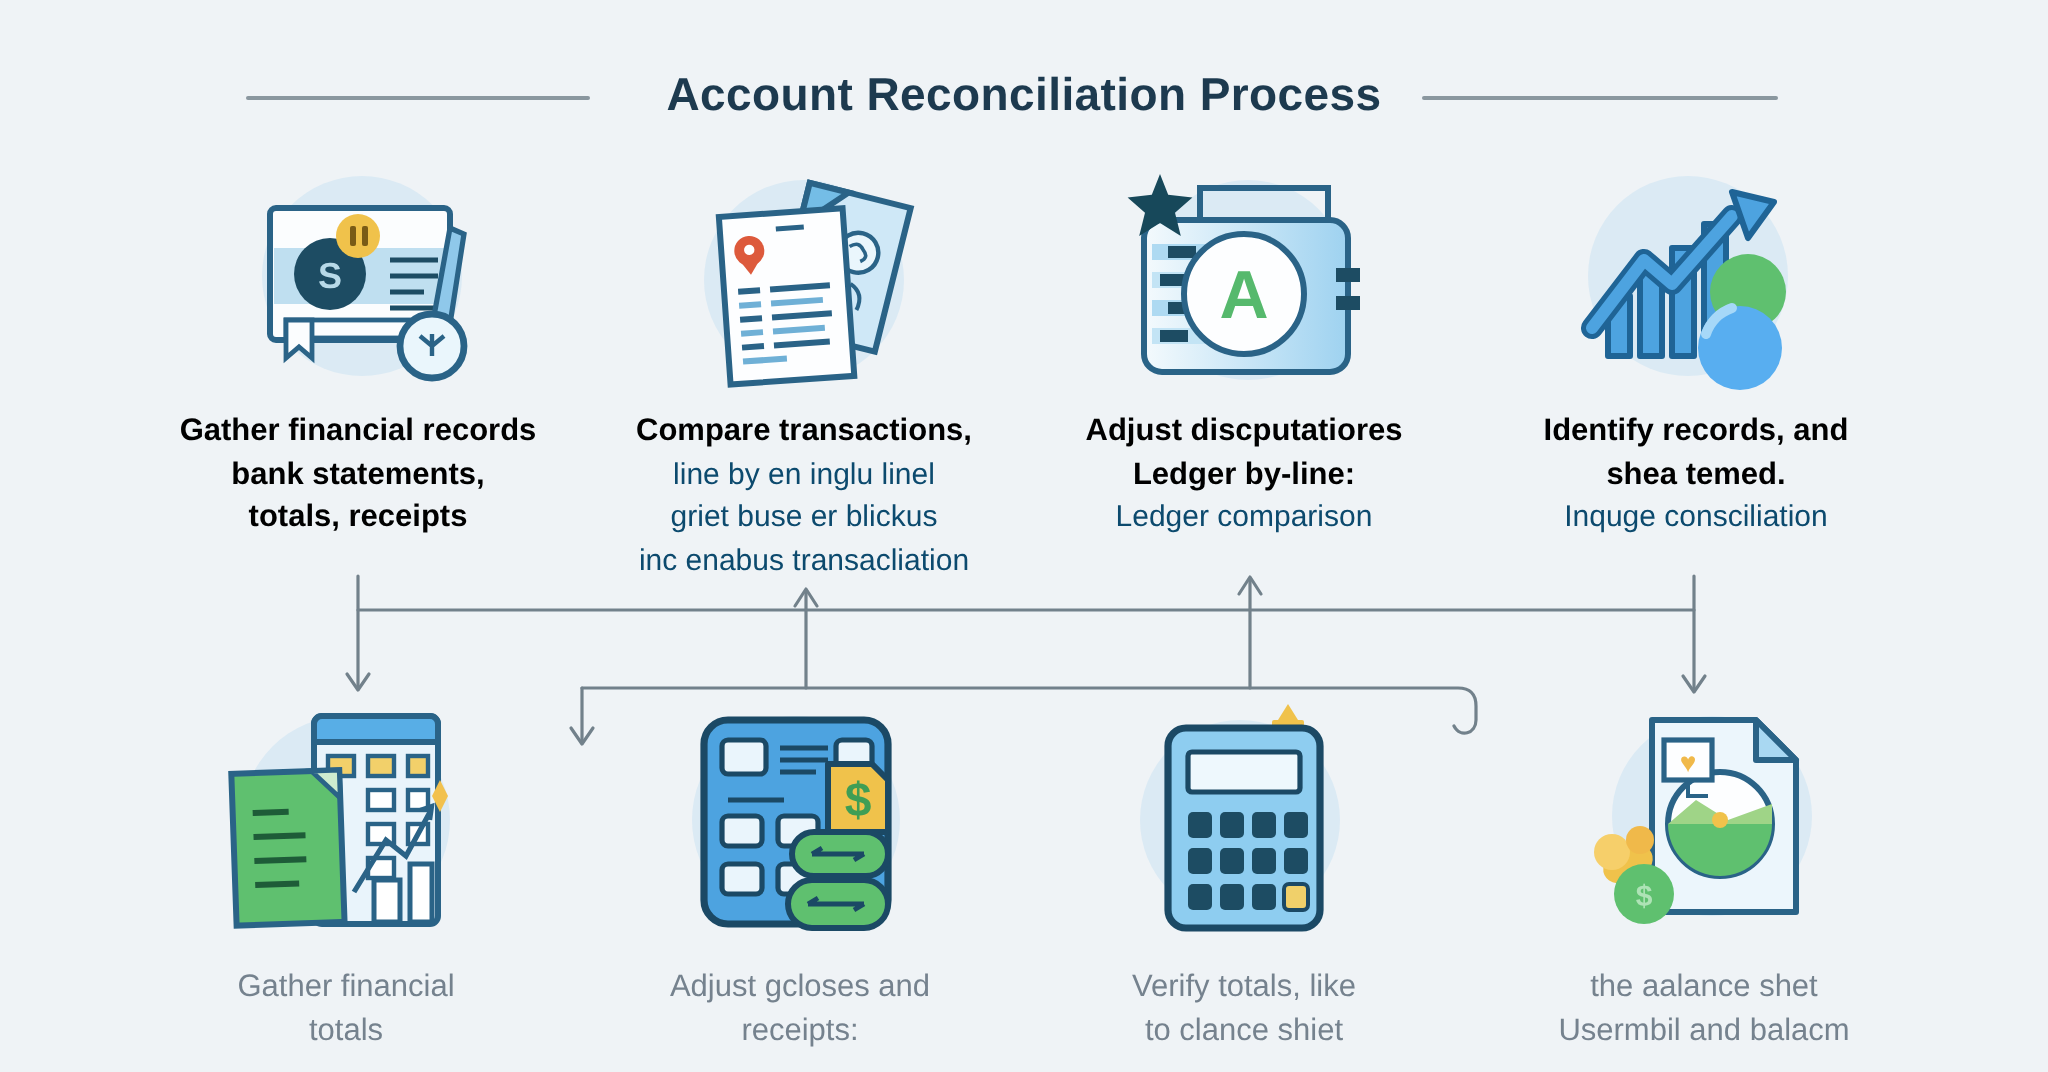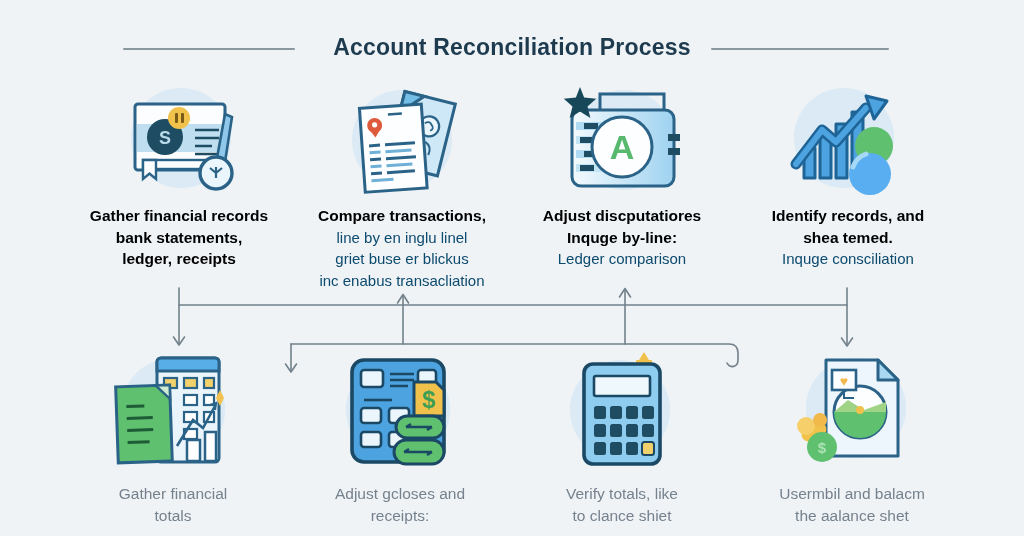--- a/index.html
+++ b/index.html
@@ -67,21 +67,21 @@
       <rect x="30" y="76" width="64" height="9" fill="#fbfdfe" stroke="#2a6387" stroke-width="2.4"></rect>
       <path d="M30 76 h13 v19 l-6.5 -5.5 L30 95 Z" fill="#fbfdfe" stroke="#2a6387" stroke-width="2.4"></path>
       <path d="M104 74 L112 30 L119 33 L112 78 Z" fill="#8fc8ea" stroke="#2a6387" stroke-width="2.6"></path>
       <circle cx="103" cy="89" r="16" fill="#eaf6fc" stroke="#2a6387" stroke-width="3.4"></circle>
       <path d="M103 83 v11 M103 89 l-6 -5 M103 89 l6 -5" stroke="#2a6387" stroke-width="2.2"></path>
     </svg>
   </div>
   <div class="txt">
     <div class="line strong">Gather financial records</div>
     <div class="line strong">bank statements,</div>
-    <div class="line strong">ledger, receipts</div>
+    <div class="line strong">totals, receipts</div>
   </div>
 </div>
 
 <div class="cell toprow" style="left:277px">
   <div class="icon-wrap">
     <svg width="132" height="112" viewBox="0 0 132 112">
       <circle cx="66" cy="56" r="50" fill="#dbeaf4"></circle>
       <g transform="rotate(14 90 55)">
         <rect x="58" y="14" width="52" height="74" fill="#cfe8f7" stroke="#2a6387" stroke-width="3"></rect>
         <path d="M58 14 L78 14 L58 36 Z" fill="#74bde6" stroke="#2a6387" stroke-width="3"></path>
@@ -136,21 +136,21 @@
       <rect x="24" y="81" width="14" height="6" fill="#1d4c63"></rect>
       <rect x="112" y="50" width="12" height="7" fill="#1d4c63"></rect>
       <rect x="112" y="64" width="12" height="7" fill="#1d4c63"></rect>
       <circle cx="66" cy="63" r="30" fill="#fdfeff" stroke="#2a6387" stroke-width="3"></circle>
       <text x="66" y="75" font-size="34" font-weight="700" fill="#56b96d" text-anchor="middle">A</text>
       <polygon points="24,3 28.1,13.4 40.2,14.8 31.5,22.4 34.4,34 24,27.5 13.6,34 16.5,22.4 7.8,14.8 19.9,13.4" fill="#17485a"></polygon>
     </svg>
   </div>
   <div class="txt">
     <div class="line strong">Adjust discputatiores</div>
-    <div class="line strong">Inquge by-line:</div>
+    <div class="line strong">Ledger by-line:</div>
     <div class="line soft">Ledger comparison</div>
   </div>
 </div>
 
 <div class="cell toprow" style="left:723px">
   <div class="icon-wrap">
     <svg width="132" height="112" viewBox="0 0 132 112">
       <circle cx="62" cy="54" r="50" fill="#dbeaf4"></circle>
       <g fill="#4da3e0" stroke="#1f6496" stroke-width="3" stroke-linejoin="round">
         <rect x="22" y="64" width="11" height="30"></rect>
@@ -278,16 +278,16 @@
       <path d="M58 40 v8 h10" stroke="#2a6387" stroke-width="2" fill="none"></path>
       <text x="58" y="36" font-size="14" fill="#f0b94a" text-anchor="middle">♥</text>
       <ellipse cx="28" cy="82" rx="13" ry="9" fill="#f0c24b" transform="rotate(-25 28 82)"></ellipse>
       <circle cx="20" cy="76" r="9" fill="#f6cf6a"></circle>
       <circle cx="34" cy="70" r="7" fill="#f0b94a"></circle>
       <circle cx="36" cy="97" r="15" fill="#5fc06f"></circle>
       <text x="36" y="103" font-size="15" font-weight="700" fill="#aee3b6" text-anchor="middle">$</text>
     </svg>
   </div>
   <div class="txt">
+    <div class="line mid">the aalance shet</div>
     <div class="line mid">Usermbil and balacm</div>
-    <div class="line mid">the aalance shet</div>
   </div>
 </div>
 
 </body></html>

